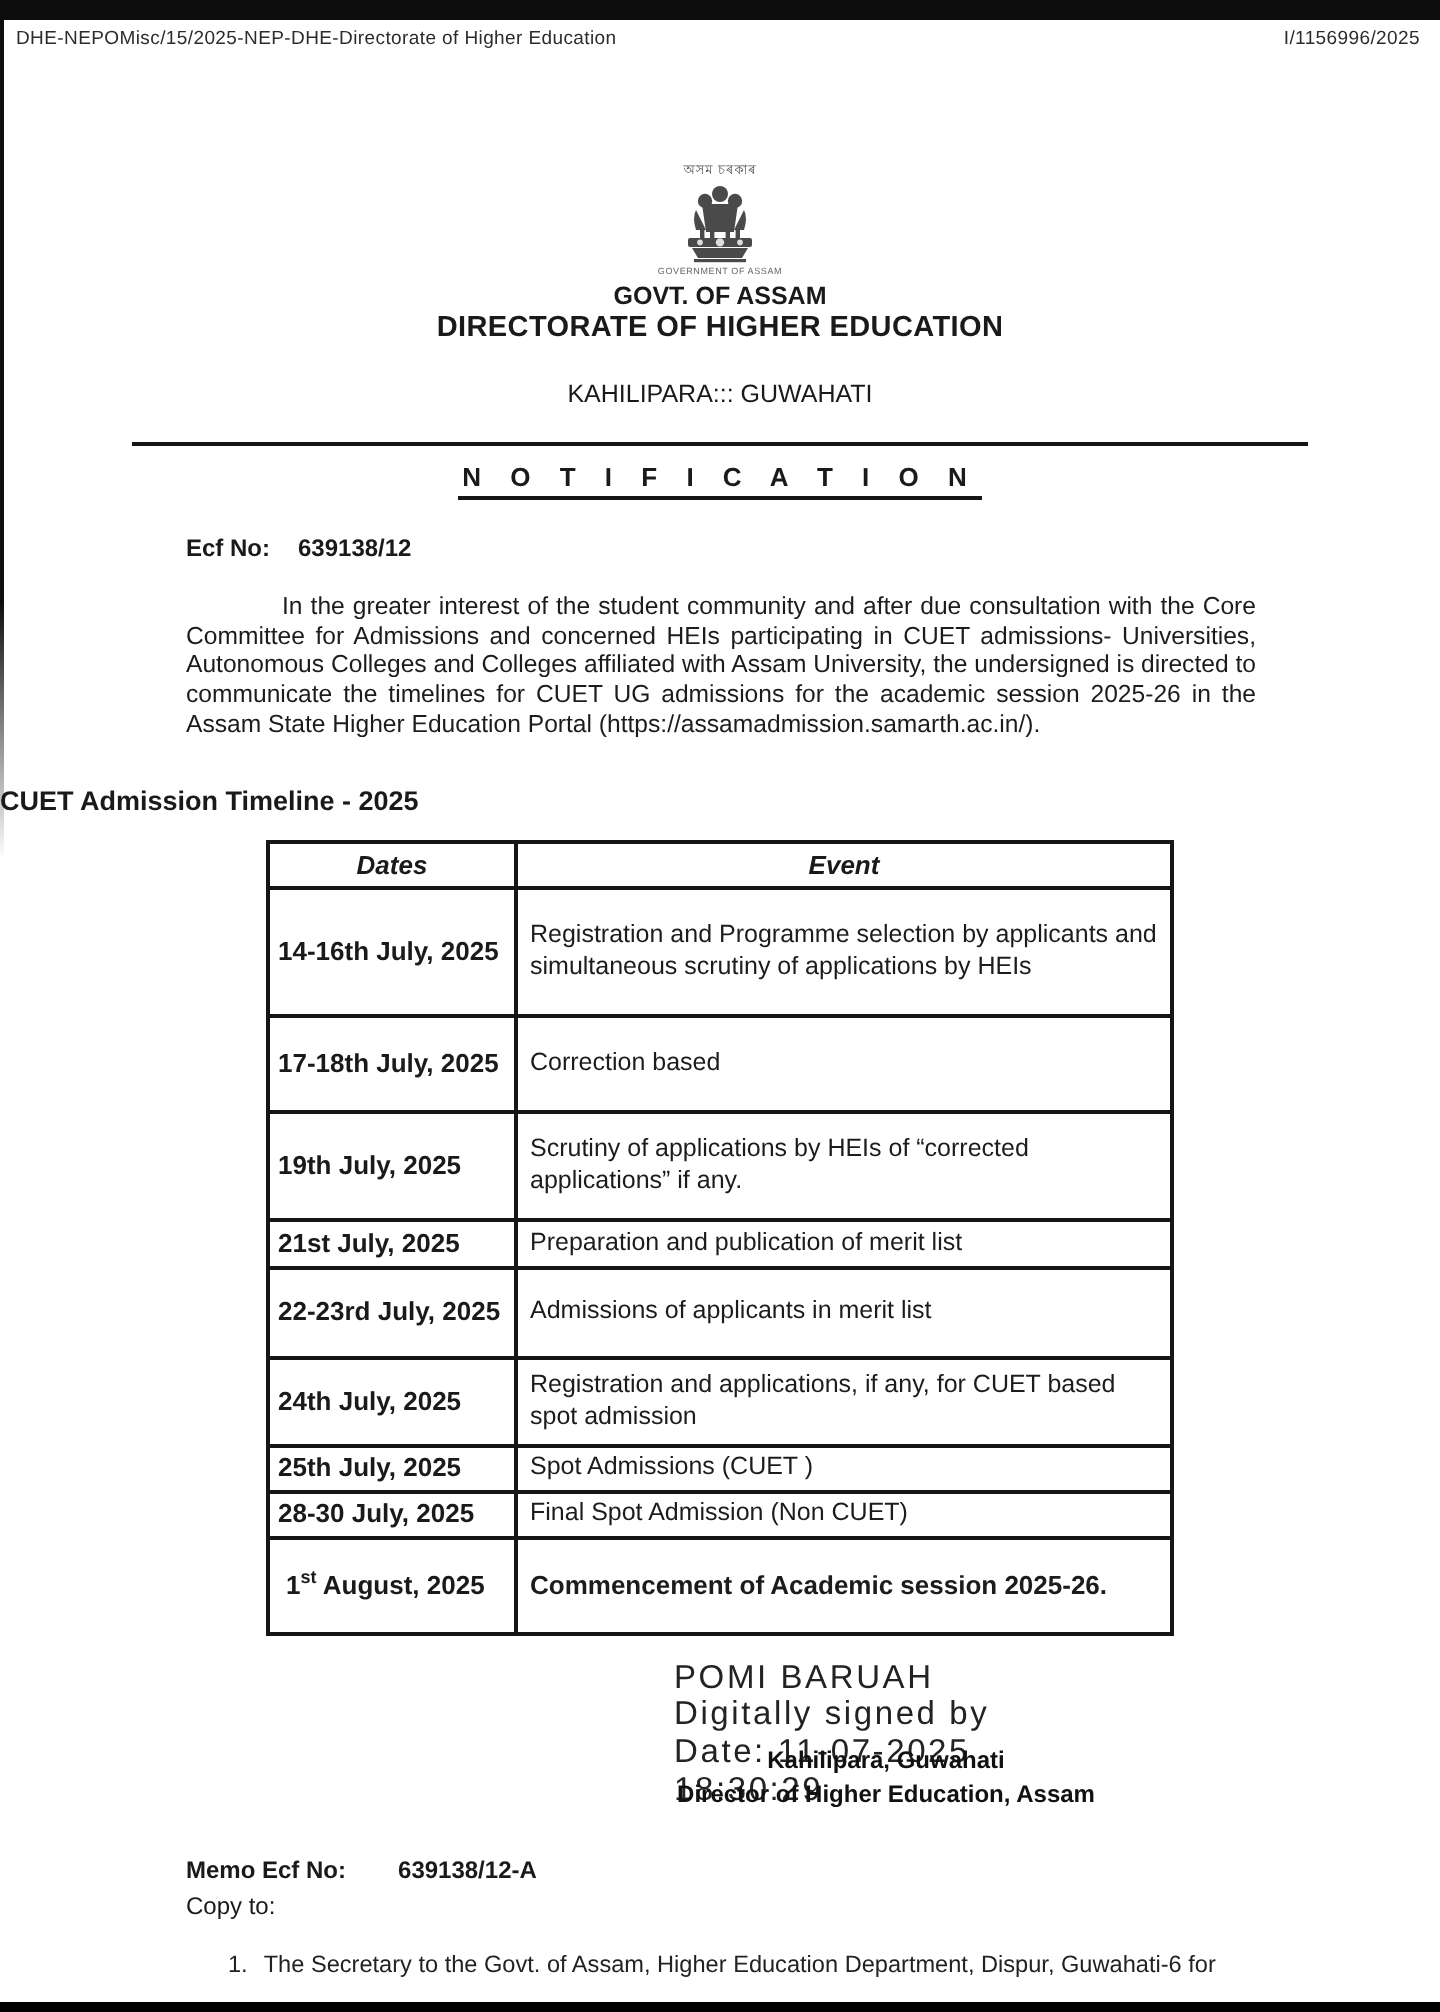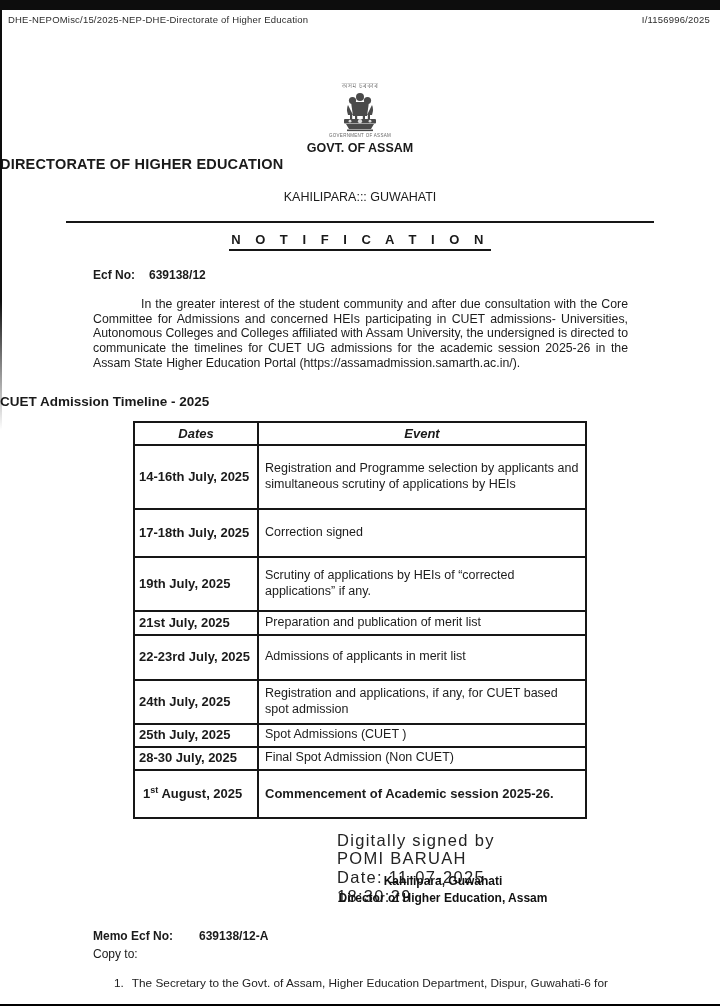--- a/index.html
+++ b/index.html
@@ -4,38 +4,38 @@
 <style>
   * { margin: 0; padding: 0; box-sizing: border-box; }
   html, body { background: #fff; }
   body { font-family: "Liberation Sans", sans-serif; color: #1a1a1a; }
   .page {
     position: relative;
     width: 720px;
     height: 1006px;
     background: #fff;
     overflow: hidden;
-    border-bottom: 2px solid #000000;
+    border-bottom: 5px solid #000000;
   }
   .topbar { height: 10px; width: 100%; background: #0d0d0d; }
   .left-edge {
     position: absolute; left: 0; top: 0; width: 2px; height: 430px;
     background: linear-gradient(#0d0d0d 70%, rgba(13,13,13,0));
   }
   .refrow {
     display: flex; justify-content: space-between;
     margin: 4px 10px 0 8px;
     font-size: 9.5px; color: #2c2c2c; letter-spacing: 0.2px;
   }
   .emblem-wrap { text-align: center; margin-top: 58px; line-height: 1; }
   .emblem-top { font-size: 6.5px; color: #555; letter-spacing: 0.5px; }
   .emblem-svg { display: block; margin: 1px auto 0; }
   .emblem-caption { font-size: 4.5px; color: #666; letter-spacing: 0.3px; margin-top: 1px; }
   .govt-line { font-size: 12.5px; font-weight: bold; text-align: center; margin-top: 3px; }
-  .dir-line { font-size: 14.5px; font-weight: bold; margin-top: 1px; letter-spacing: 0.2px; }
+  .dir-line { font-size: 14.5px; font-weight: bold; text-align: center; margin-top: 1px; letter-spacing: 0.2px; }
   .addr-line { font-size: 12.5px; text-align: center; margin-top: 18px; }
   .rule { width: 588px; margin: 17px auto 0; border: 0; border-top: 2px solid #161616; }
   .notif-wrap { text-align: center; margin-top: 7px; }
   .notif {
     display: inline-block; font-size: 13px; font-weight: bold;
     letter-spacing: 5.5px; border-bottom: 2px solid #161616; padding: 0 2px 2px 2px;
   }
   .ecf-row { margin: 17px 0 0 93px; font-size: 12px; font-weight: bold; }
   .ecf-row .val { margin-left: 14px; }
   .para {
@@ -153,21 +153,21 @@
         <tr>
       <th>Dates</th>
       <th>Event</th>
     </tr>
     <tr class="rh1">
       <td class="date-cell">14-16th July, 2025</td>
       <td class="event-cell">Registration and Programme selection by applicants and simultaneous scrutiny  of applications by HEIs</td>
     </tr>
     <tr class="rh2">
       <td class="date-cell">17-18th July, 2025</td>
-      <td class="event-cell">Correction signed</td>
+      <td class="event-cell">Correction based</td>
     </tr>
     <tr class="rh3">
       <td class="date-cell">19th July, 2025</td>
       <td class="event-cell">Scrutiny of applications by HEIs of “corrected applications” if any.</td>
     </tr>
     <tr class="rh4">
       <td class="date-cell">21st July, 2025</td>
       <td class="event-cell">Preparation and publication of merit list</td>
     </tr>
     <tr class="rh5">
@@ -190,22 +190,22 @@
       <td class="date-cell" style="padding-left:8px;">
         <span>1</span><sup>st</sup><span> August, 2025</span>
       </td>
       <td class="event-cell bold">Commencement of Academic session 2025-26.</td>
     </tr>
   </tbody>
     </table>
 
   <div class="sig-zone">
     <div class="digital-sig">
+      <div>POMI BARUAH</div>
       <div>Digitally signed by</div>
-      <div>POMI BARUAH</div>
       <div>Date: 11-07-2025</div>
       <div>18:30:29</div>
     </div>
     <div class="designation">
       <div>Kahilipara, Guwahati</div>
       <div>Director of Higher Education, Assam</div>
     </div>
   </div>
 
   <div class="memo-row">

